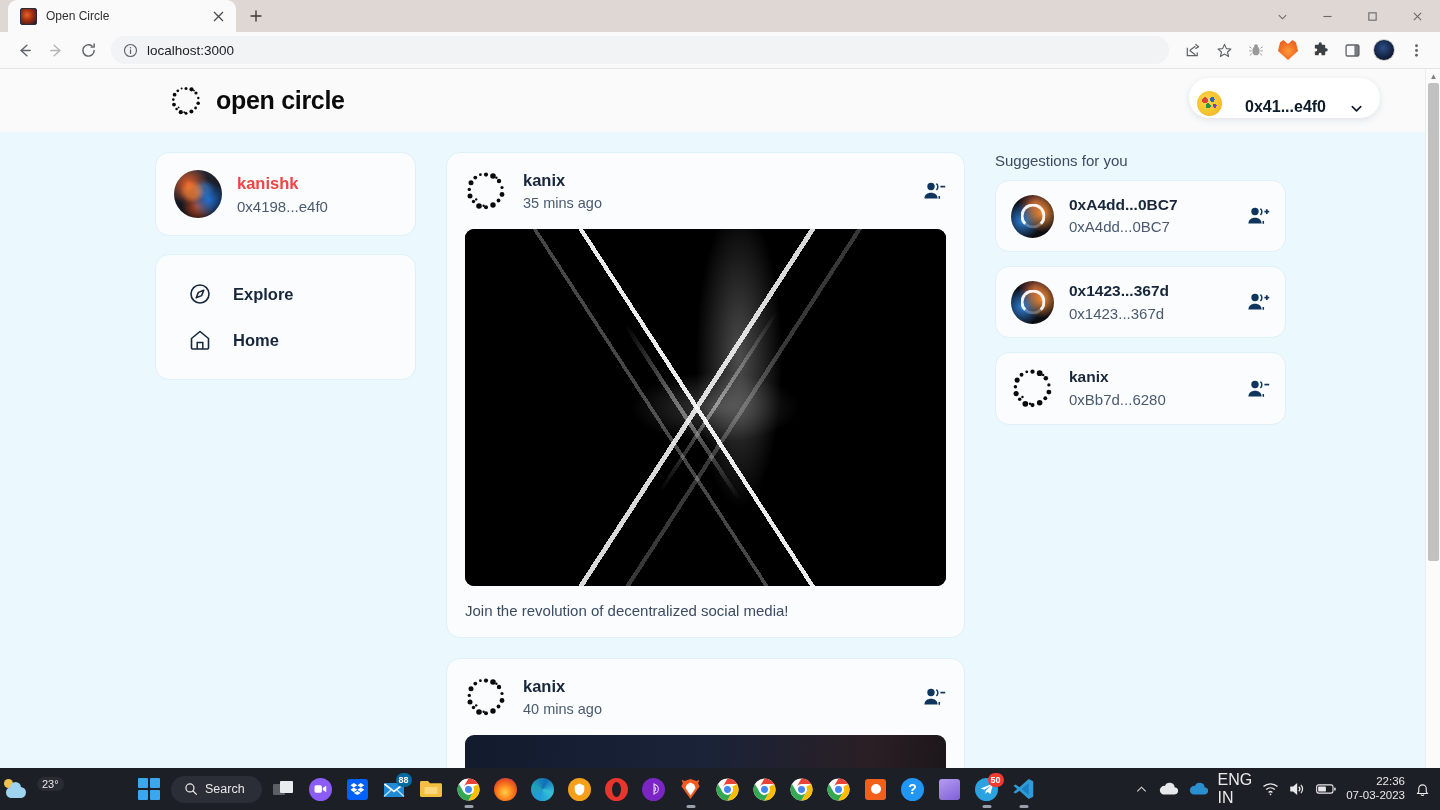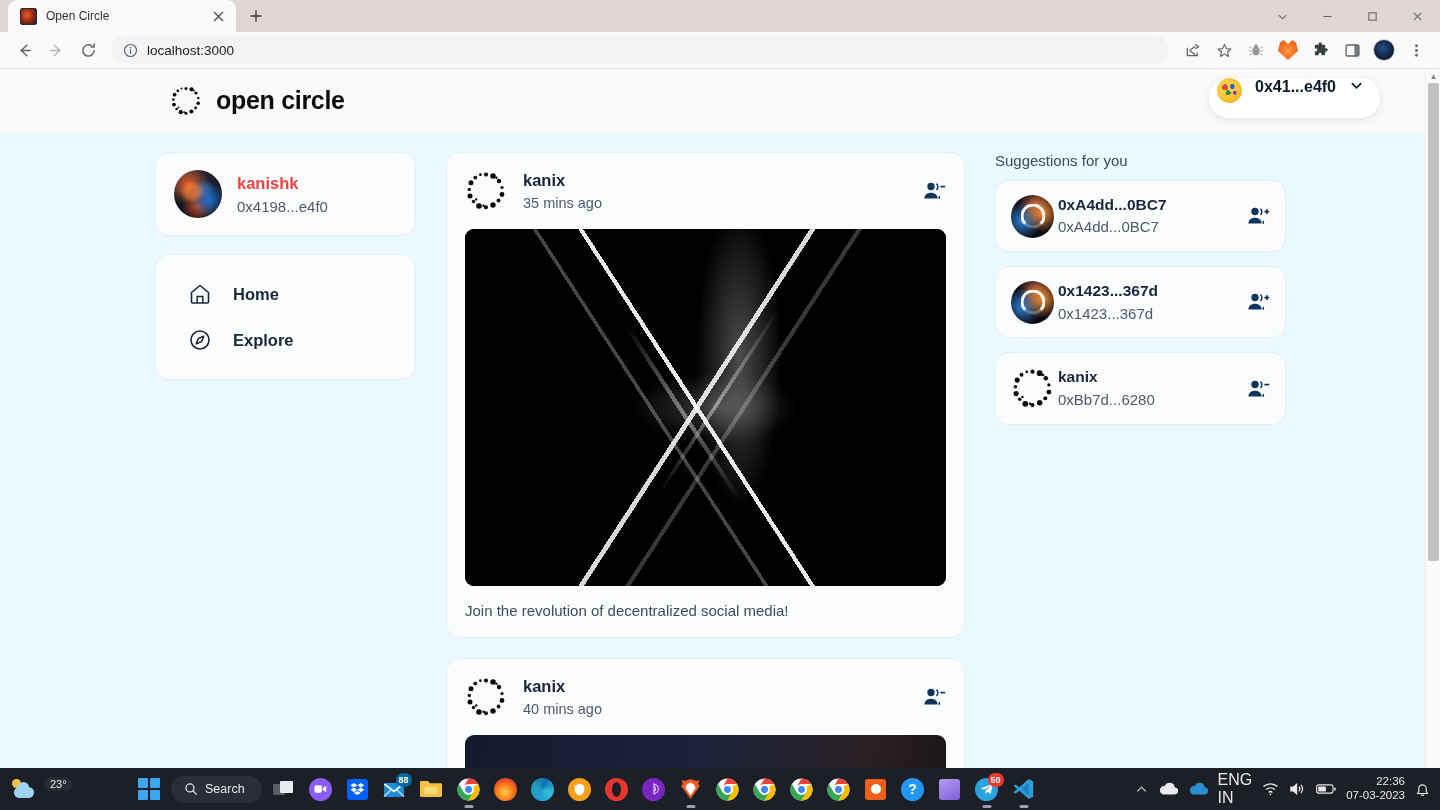--- a/index.html
+++ b/index.html
@@ -89,21 +89,21 @@
     display: flex; align-items: center; padding: 0 20px 0 170px;
     position: relative;
   }
   .brand { display: flex; align-items: center; gap: 14px; }
   .brand-name { font-size: 25px; font-weight: bold; color: #0b0b0b; letter-spacing: -0.3px; }
 
   .wallet-btn {
     position: absolute; right: 60px; top: 9px;
     background: #ffffff; border-radius: 22px;
     height: 40px; padding: 0 16px 2px 8px;
-    display: flex; align-items: flex-start; gap: 13px;
+    display: flex; align-items: flex-end; gap: 23px;
     box-shadow: 0 2px 7px rgba(40,70,110,0.13);
   }
   .wallet-av {
     width: 25px; height: 25px; border-radius: 50%;
     background: radial-gradient(circle at 40% 40%, #ffd84d 0%, #f5c02e 60%, #e8a91e 100%);
     position: relative; overflow: hidden;
   }
   .wallet-av::after {
     content: ""; position: absolute; left: 4px; top: 5px;
     width: 16px; height: 14px;
@@ -212,21 +212,21 @@
       linear-gradient(100deg, #121a2e 0%, #1a2338 45%, #2a1f24 75%, #120f14 100%);
   }
   .post-caption { margin-top: 16px; font-size: 15px; color: #3c4c60; }
 
   
   .right { width: 291px; flex: 0 0 291px; }
   .sug-title { font-size: 15px; color: #3c4c60; margin-bottom: 11px; }
   .sug-card {
     background: #fbfcfd; border: 1px solid #dff0fa; border-radius: 14px;
     padding: 13px 15px; margin-bottom: 14px;
-    display: flex; align-items: center; gap: 4px;
+    display: flex; align-items: center; gap: 15px;
   }
   .sug-av-cosmic {
     width: 43px; height: 43px; flex: 0 0 43px; border-radius: 50%;
     position: relative; overflow: hidden;
     background:
       radial-gradient(circle at 72% 42%, #f08a34 0%, rgba(240,138,52,0) 48%),
       radial-gradient(circle at 26% 60%, #2d7fd6 0%, rgba(45,127,214,0) 46%),
       radial-gradient(circle at 55% 22%, #b15a3c 0%, rgba(177,90,60,0) 40%),
       radial-gradient(circle at 50% 50%, #16161f 0%, #07070c 100%);
   }
@@ -256,21 +256,21 @@
     display: flex; align-items: center; justify-content: center;
     color: #808080; font-size: 8px;
   }
 
   
   .taskbar {
     position: absolute; left: 0; bottom: 0; width: 1440px; height: 42px;
     background: #1d1f26; display: flex; align-items: center;
   }
   .weather {
-    display: flex; align-items: center; gap: 7px; padding-left: 12px; width: 120px;
+    display: flex; align-items: center; gap: 7px; padding-left: 4px; width: 120px;
     color: #e8e8e8; font-size: 12px;
   }
   .weather-ico {
     width: 26px; height: 20px; position: relative;
   }
   .weather-ico .cloud {
     position: absolute; left: 2px; bottom: 1px; width: 20px; height: 11px;
     background: #9fd4f0; border-radius: 7px;
   }
   .weather-ico .cloud::before {
@@ -491,34 +491,34 @@
           <div>
             <div class="pc-name">kanishk</div>
             <div class="pc-addr">0x4198...e4f0</div>
           </div>
         </div>
 
         <div class="card nav-card">
           <div class="nav-item">
             <span class="nav-icon">
               <svg width="24" height="24" viewBox="0 0 24 24">
+                  <circle cx="12" cy="12" r="9" stroke="currentColor" stroke-width="1.6" fill="none"></circle>
+                  <path d="M15.8 8.2 L10.4 10.4 L8.2 15.8 L13.6 13.6 Z" stroke="currentColor" stroke-width="1.5" fill="none" stroke-linejoin="round"></path>
+                </svg>
+            </span>
+            <span class="nav-label">Explore</span>
+          </div>
+          <div class="nav-item">
+            <span class="nav-icon">
+              <svg width="24" height="24" viewBox="0 0 24 24">
                   <path d="M3.5 10.5 L12 3.5 L20.5 10.5 V20 a1 1 0 0 1 -1 1 H4.5 a1 1 0 0 1 -1 -1 Z" stroke="currentColor" stroke-width="1.6" fill="none" stroke-linejoin="round"></path>
                   <path d="M9.2 21 V14.5 h5.6 V21" stroke="currentColor" stroke-width="1.5" fill="none"></path>
                 </svg>
             </span>
             <span class="nav-label">Home</span>
-          </div>
-          <div class="nav-item">
-            <span class="nav-icon">
-              <svg width="24" height="24" viewBox="0 0 24 24">
-                  <circle cx="12" cy="12" r="9" stroke="currentColor" stroke-width="1.6" fill="none"></circle>
-                  <path d="M15.8 8.2 L10.4 10.4 L8.2 15.8 L13.6 13.6 Z" stroke="currentColor" stroke-width="1.5" fill="none" stroke-linejoin="round"></path>
-                </svg>
-            </span>
-            <span class="nav-label">Explore</span>
           </div>
         </div>
 
       </div>
 
       <div class="feed">
 
         <div class="post">
           <div class="post-head">
             <div class="dot-avatar">

